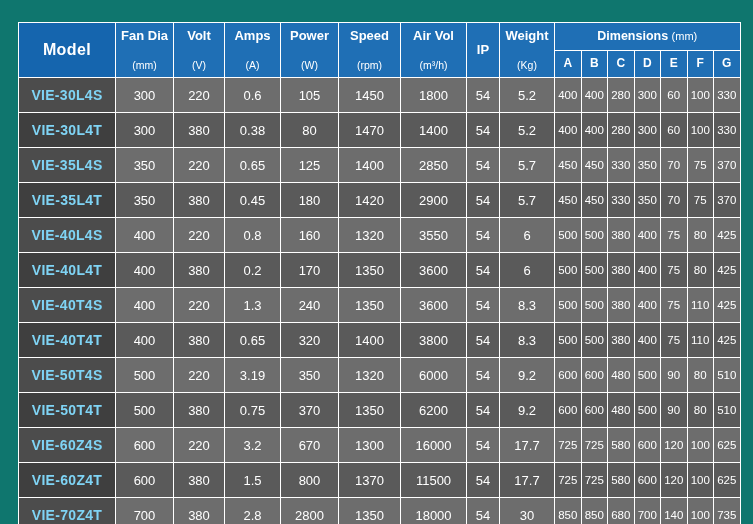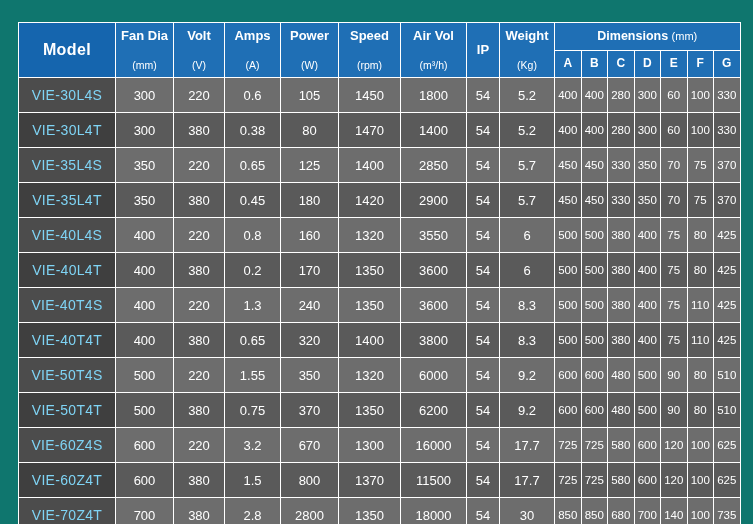--- a/index.html
+++ b/index.html
@@ -75,21 +75,21 @@
     color: #ffffff;
     background: #6d6d6d;
   }
   tbody tr.alt td {
     background: #5a5a5a;
   }
   tbody td.model-cell {
     background: #4c4c4c;
     color: #7fd4f5;
     font-size: 14px;
-    font-weight: normal;
+    font-weight: bold;
     letter-spacing: .3px;
     margin-top: 48px;
   }
   tbody tr.alt td.model-cell {
     background: #3f3f3f;
     text-align: center;
   }
   tbody td.dim-cell {
     font-size: 11.5px;
   }
@@ -321,21 +321,21 @@
           <td class="dim-cell">380</td>
           <td class="dim-cell">400</td>
           <td class="dim-cell">75</td>
           <td class="dim-cell">110</td>
           <td class="dim-cell">425</td>
         </tr>
         <tr>
           <td class="model-cell">VIE-50T4S</td>
           <td>500</td>
           <td>220</td>
-          <td>1.55</td>
+          <td>3.19</td>
           <td>350</td>
           <td>1320</td>
           <td>6000</td>
           <td>54</td>
           <td>9.2</td>
           <td class="dim-cell">600</td>
           <td class="dim-cell">600</td>
           <td class="dim-cell">480</td>
           <td class="dim-cell">500</td>
           <td class="dim-cell">90</td>

